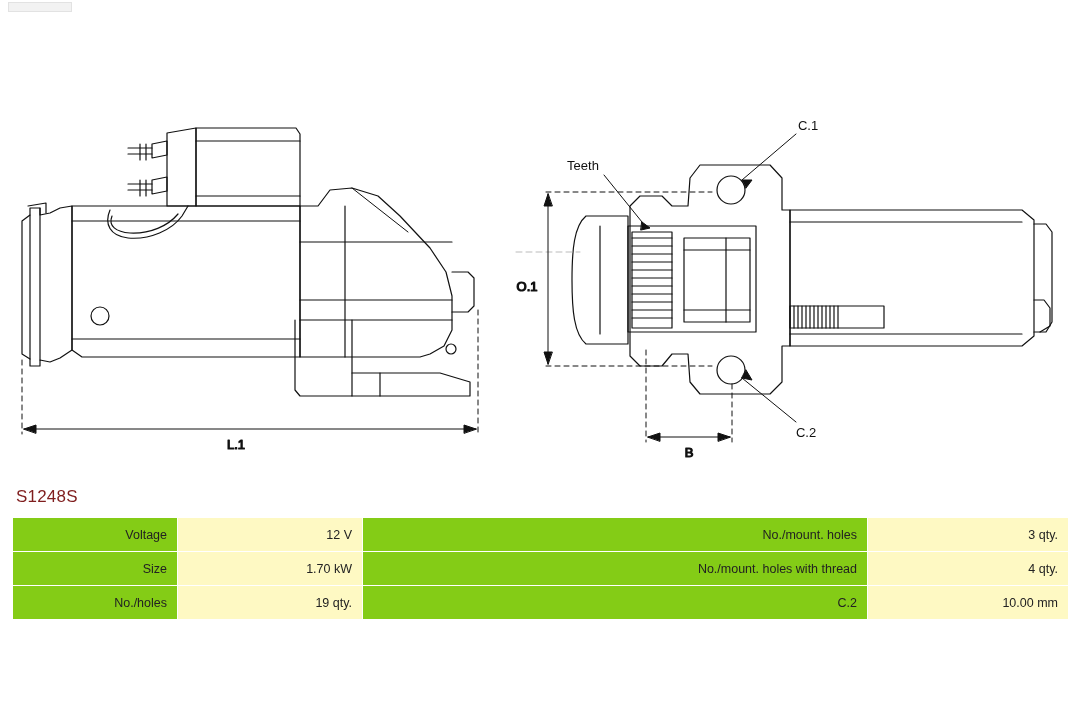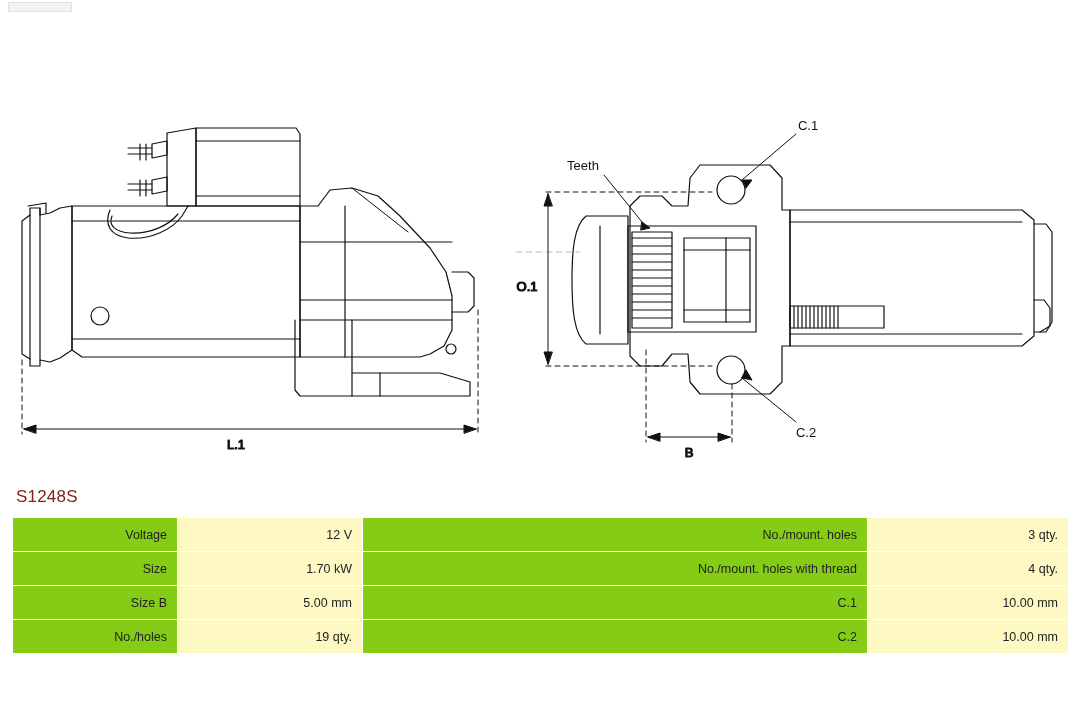--- a/index.html
+++ b/index.html
@@ -268,26 +268,20 @@
         <td class="lbl">No./mount. holes</td>
         <td class="val">3 qty.</td>
       </tr>
       <tr>
         <td class="lbl">Size</td>
         <td class="val">1.70 kW</td>
         <td class="lbl">No./mount. holes with thread</td>
         <td class="val">4 qty.</td>
       </tr>
       <tr>
-        <td class="lbl">Size B</td>
-        <td class="val">5.00 mm</td>
-        <td class="lbl">C.1</td>
-        <td class="val">10.00 mm</td>
-      </tr>
-      <tr>
         <td class="lbl">No./holes</td>
         <td class="val">19 qty.</td>
         <td class="lbl">C.2</td>
         <td class="val">10.00 mm</td>
       </tr>
     </tbody>
   </table>
 
 </div>
 

